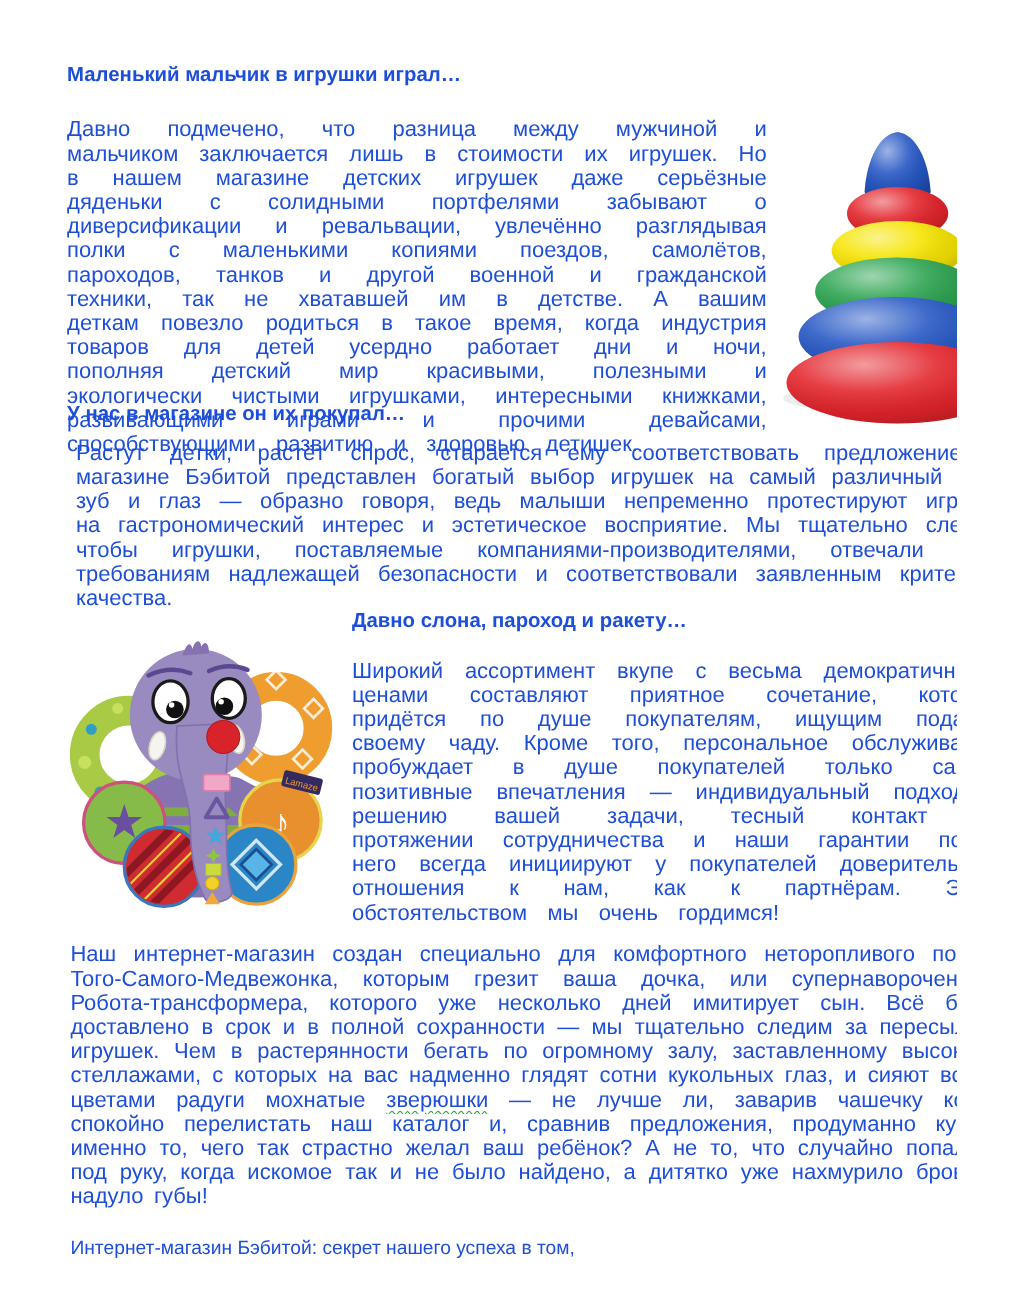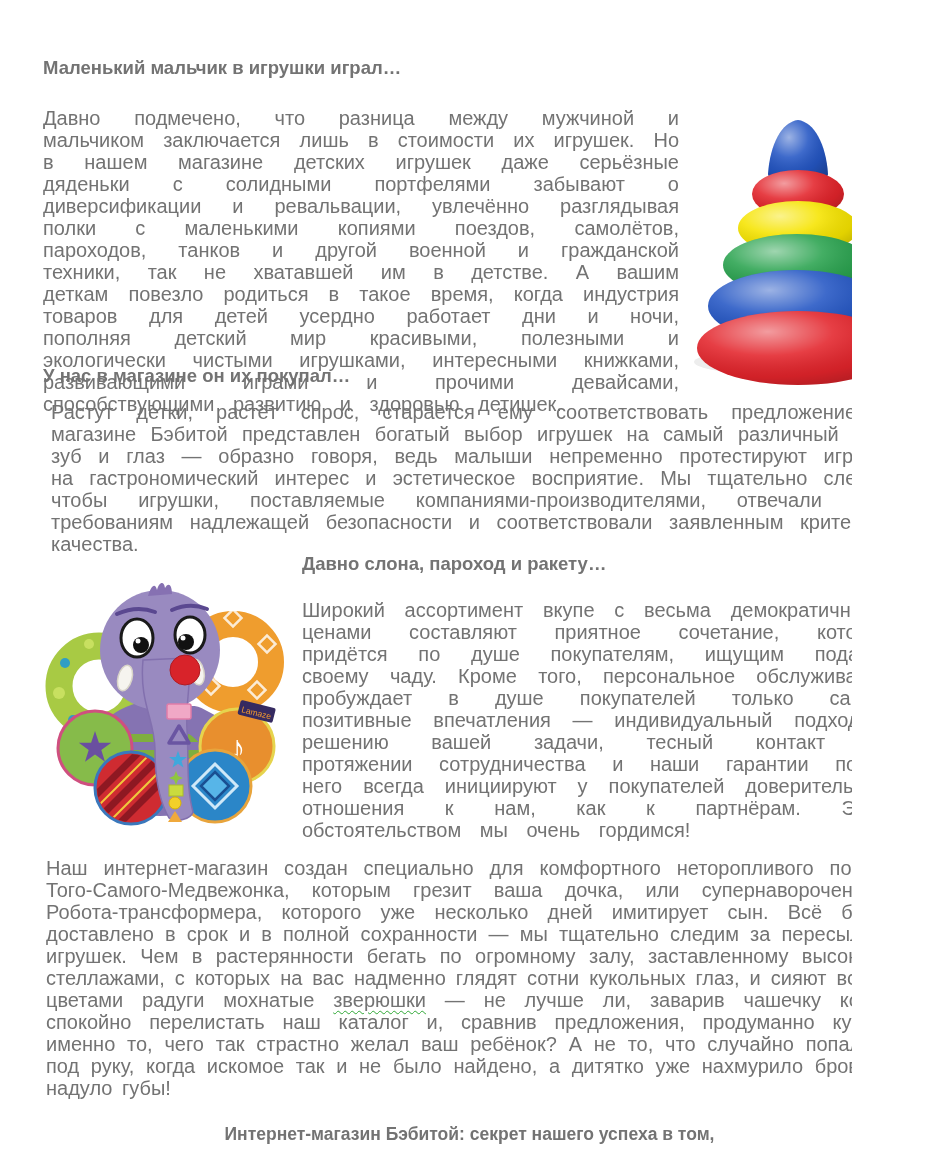--- a/index.html
+++ b/index.html
@@ -1,22 +1,23 @@
 <!DOCTYPE html>
 <html lang="ru"><head>
 <meta charset="utf-8">
 <style>
   html,body{margin:0;padding:0;background:#ffffff;}
   .page{
     position:relative;
     width:852px;height:1172px;
     background:#ffffff;
     font-family:"Liberation Sans","DejaVu Sans",sans-serif;
-    color:#737373;
+    color:#1d4ed8;
     overflow:hidden;
+    margin-left:18px;
   }
   .h{
     position:absolute;
     margin:0;
     font-size:18.5px;
     line-height:23px;
     font-weight:bold;
     white-space:nowrap;
   }
   .body{
@@ -36,24 +37,24 @@
   .p2{left:51px;top:401px;width:847px;}
   .pyramid-box{left:676px;top:110px;width:248px;height:276px;}
   .elephant-box{left:45px;top:558px;width:240px;height:272px;}
   .group3{left:302px;top:552px;width:588px;}
   .group3 .gh{position:static;display:block;}
   .group3 .body{margin-top:24px;}
   .group3 .gh4{margin-top:16px;}
   .group4{left:46px;top:857px;width:847px;}
   .footer{
     margin-top:24px;
-    text-align:center;
+    text-align:left;
     font-size:17.5px;
     line-height:23px;
-    font-weight:bold;
+    font-weight:normal;
   }
   .sp{
     text-decoration-line:underline;
     text-decoration-style:wavy;
     text-decoration-color:#2fa836;
     text-decoration-thickness:1px;
     text-underline-offset:3px;
   }
   svg{display:block;}
 </style>

